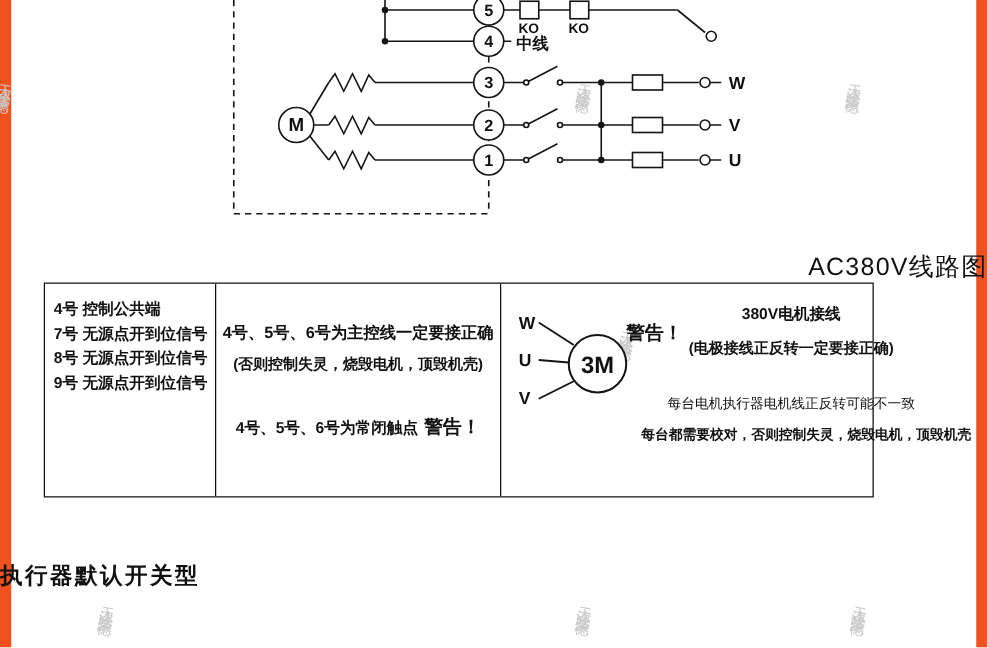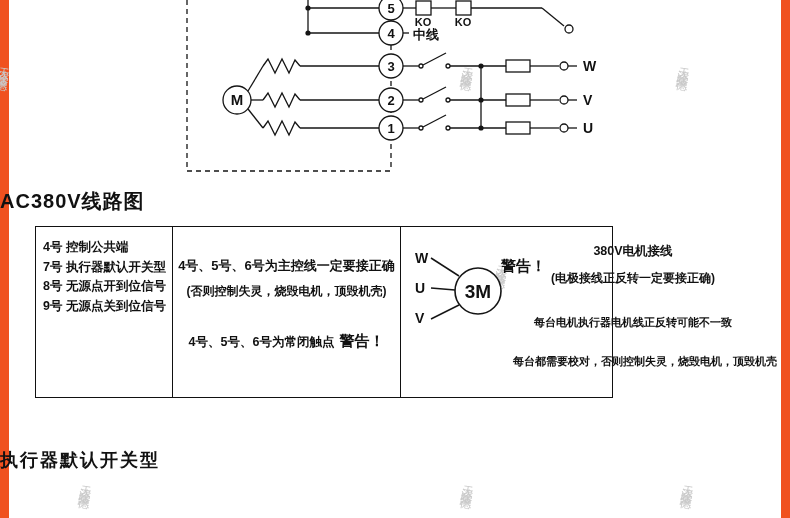--- a/index.html
+++ b/index.html
@@ -22,43 +22,43 @@
   .circuit .wf{fill:#fff}
   .circuit .dot{fill:#151515;stroke:none}
   .circuit .dash{stroke-dasharray:5 4}
   .circuit text{stroke:none;fill:#111;font-family:"Liberation Sans",sans-serif;font-weight:bold}
   .t-m{font-size:15px;text-anchor:middle}
   .t-num{font-size:13px;text-anchor:middle}
   .t-ko{font-size:11px;text-anchor:middle}
   .t-cn{font-size:13px}
   .t-ph{font-size:14px}
 
-  .title{position:absolute;left:0;top:188px;width:100%;text-align:left;
-         font-size:20px;font-weight:bold;color:#111;letter-spacing:1px}
-
-  .wtable{position:absolute;left:35px;top:226px;width:578px;height:172px;
+  .title{position:absolute;left:0;top:200px;width:100%;text-align:right;
+         font-size:20px;font-weight:normal;color:#111;letter-spacing:1px}
+
+  .wtable{position:absolute;left:35px;top:226px;width:664px;height:172px;
           border:1px solid #111;display:flex;color:#111}
   .colA{width:137px;border-right:1px solid #111;padding:11px 0 0 7px}
   .colA .ln{font-size:12.5px;font-weight:bold;line-height:19.5px;white-space:nowrap}
   .colB{width:228px;border-right:1px solid #111;text-align:center;padding-top:30px}
   .colB .l1{font-size:13px;font-weight:bold;white-space:nowrap;margin-bottom:8px}
   .colB .l2{font-size:12px;font-weight:bold;white-space:nowrap;margin-bottom:32px}
   .colB .l3{font-size:12.5px;font-weight:bold;white-space:nowrap}
   .colB .warn{font-size:15px;font-weight:bold;margin-left:5px}
   .colC{position:relative;flex:1}
   .motorsvg{position:absolute;left:10px;top:3px}
   .motorsvg line{stroke:#151515;stroke-width:1.5;fill:none}
   .motorsvg circle{stroke:#151515;stroke-width:1.6;fill:#fff}
   .motorsvg text{fill:#111;font-weight:bold;font-family:"Liberation Sans",sans-serif}
   .t-3m{font-size:19px;text-anchor:middle}
   .colC .warn{position:absolute;left:100px;top:30px;font-size:15px;font-weight:bold}
   .colC .notes{position:absolute;left:112px;top:16px;width:240px;text-align:center}
   .colC .n1{font-size:12.5px;font-weight:bold;margin-bottom:10px;white-space:nowrap}
   .colC .n2{font-size:12px;font-weight:bold;margin-bottom:28px;white-space:nowrap}
-  .colC .n3{font-size:11px;font-weight:bold;margin-bottom:24px;white-space:nowrap}
+  .colC .n3{font-size:11px;font-weight:normal;margin-bottom:10px;white-space:nowrap}
   .colC .n4{font-size:11px;font-weight:bold;white-space:nowrap}
 
   .bottom-title{position:absolute;left:0;top:448px;width:100%;text-align:left;
                 font-size:18px;font-weight:bold;color:#111;letter-spacing:2px}
 </style>
 </head>
 <body>
 
 <div class="page">
 
@@ -159,23 +159,23 @@
 
     <line x1="481" y1="66" x2="481" y2="128"></line>
   </svg>
 
   <div class="title">AC380V线路图</div>
 
   <div class="wtable">
 
     <div class="colA">
       <div class="ln">4号 控制公共端</div>
-      <div class="ln">7号 执行器默认开关型</div>
+      <div class="ln">7号 无源点开到位信号</div>
       <div class="ln">8号 无源点开到位信号</div>
-      <div class="ln">9号 无源点关到位信号</div>
+      <div class="ln">9号 无源点开到位信号</div>
     </div>
 
     <div class="colB">
       <div class="l1">4号、5号、6号为主控线一定要接正确</div>
       <div class="l2">(否则控制失灵，烧毁电机，顶毁机壳)</div>
       <div class="l3">
         <span>4号、5号、6号为常闭触点</span><span class="warn">警告！</span>
       </div>
     </div>
 

